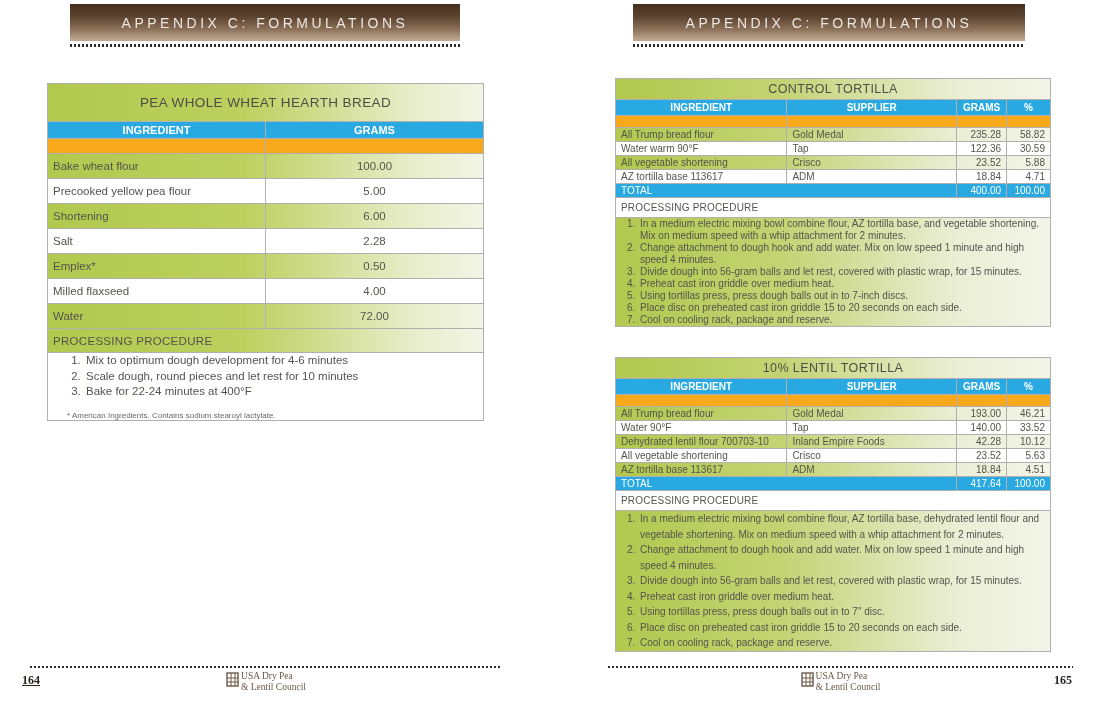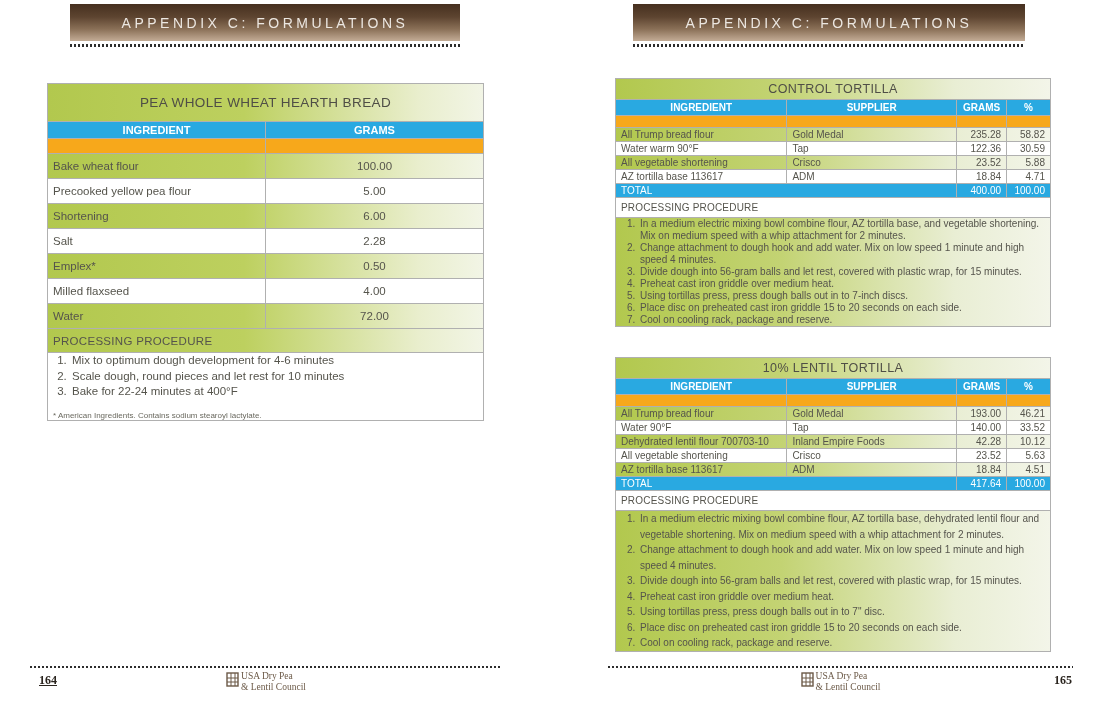--- a/index.html
+++ b/index.html
@@ -77,38 +77,38 @@
   .t-right .proc-label td { height:20px; font-size:10px; letter-spacing:0.2px; }
 
   .proc-body td { vertical-align:top; padding:8px 6px 6px 6px; }
   .proc-body ol { margin:0; padding-left:17px; }
   .proc-body li { padding-left:2px; }
   .t-left  .proc-body { font-size:11.5px; }
   .t-left  .proc-body li { line-height:1.35; }
   .t-right .proc-body { font-size:10px; }
   #control-table-wrap .proc-body li { line-height:1.2; }
   #lentil-table-wrap  .proc-body li { line-height:1.55; }
-  #left-table-wrap    .proc-inner { min-height:64px; }
+  #left-table-wrap    .proc-inner { min-height:64px;margin-left:14px; }
   #control-table-wrap .proc-inner { min-height:97px; }
   #lentil-table-wrap  .proc-inner { min-height:126px; }
 
   .footnote { margin-top:11px; font-size:8px; color:#6a695f; }
 
   
   .footer-logo { position:absolute; top:671px; display:flex; justify-content:center;
     align-items:flex-start; gap:2px; }
   .footer-logo.fl-left  { left:30px;  width:472px; }
   .footer-logo.fl-right { left:608px; width:465px; }
   .logo-text { font-family:"Liberation Serif", serif; font-size:9.5px; line-height:1.12;
     color:var(--logo_brown,#6b5947); white-space:nowrap; }
   .seal-icon { margin-top:1px; }
 
   .pagenum { position:absolute; top:673px; font-family:"Liberation Serif", serif;
     font-weight:bold; font-size:12px; color:#2a241e; }
-  #pn-left  { left:39px;text-decoration:underline; }
+  #pn-left  { left:22px;text-decoration:underline; }
   #pn-right { left:1040px; width:32px; text-align:right; }
 </style>
 </head>
 <body>
 
 <div class="banner b-left">APPENDIX C: FORMULATIONS</div>
 <div class="banner b-right">APPENDIX C: FORMULATIONS</div>
 <div class="dotline hl"></div>
 <div class="dotline hr"></div>
 

